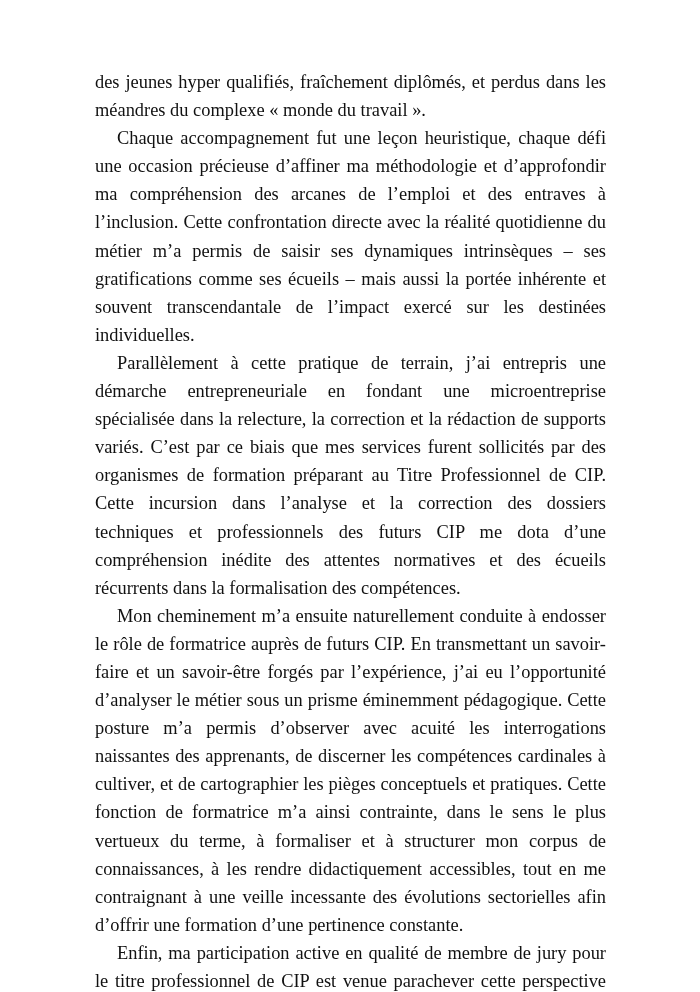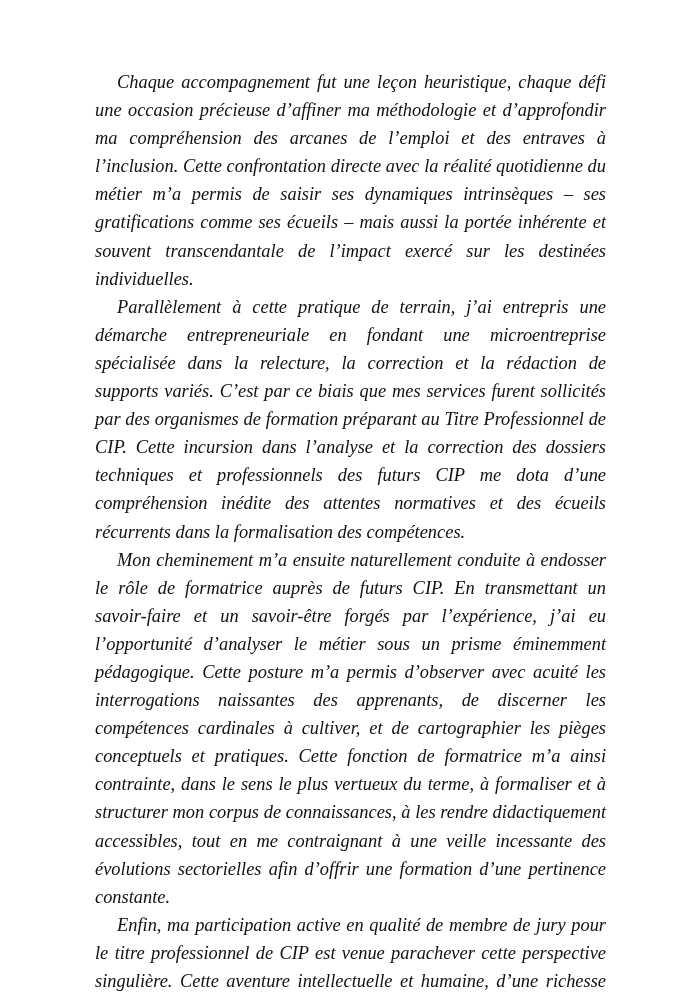--- a/index.html
+++ b/index.html
@@ -24,24 +24,24 @@
       color: #111111;
       text-align: justify;
       hyphens: none;
     }
     .page p {
       margin: 0;
       padding: 0;
     }
     .page p.indent {
       text-indent: 22px;
-      font-style: italic;
     }
   </style>
 </head>
 <body>
 
 <div class="page">
+  <p>des jeunes hyper qualifiés, fraîchement diplômés, et perdus dans les méandres du complexe « monde du travail ».</p>
   <p class="indent">Chaque accompagnement fut une leçon heuristique, chaque défi une occasion précieuse d’affiner ma méthodologie et d’approfondir ma compréhension des arcanes de l’emploi et des entraves à l’inclusion. Cette confrontation directe avec la réalité quotidienne du métier m’a permis de saisir ses dynamiques intrinsèques – ses gratifications comme ses écueils – mais aussi la portée inhérente et souvent transcendantale de l’impact exercé sur les destinées individuelles.</p>
   <p class="indent">Parallèlement à cette pratique de terrain, j’ai entrepris une démarche entrepreneuriale en fondant une microentreprise spécialisée dans la relecture, la correction et la rédaction de supports variés. C’est par ce biais que mes services furent sollicités par des organismes de formation préparant au Titre Professionnel de CIP. Cette incursion dans l’analyse et la correction des dossiers techniques et professionnels des futurs CIP me dota d’une compréhension inédite des attentes normatives et des écueils récurrents dans la formalisation des compétences.</p>
   <p class="indent">Mon cheminement m’a ensuite naturellement conduite à endosser le rôle de formatrice auprès de futurs CIP. En transmettant un savoir-faire et un savoir-être forgés par l’expérience, j’ai eu l’opportunité d’analyser le métier sous un prisme éminemment pédagogique. Cette posture m’a permis d’observer avec acuité les interrogations naissantes des apprenants, de discerner les compétences cardinales à cultiver, et de cartographier les pièges conceptuels et pratiques. Cette fonction de formatrice m’a ainsi contrainte, dans le sens le plus vertueux du terme, à formaliser et à structurer mon corpus de connaissances, à les rendre didactiquement accessibles, tout en me contraignant à une veille incessante des évolutions sectorielles afin d’offrir une formation d’une pertinence constante.</p>
   <p class="indent">Enfin, ma participation active en qualité de membre de jury pour le titre professionnel de CIP est venue parachever cette perspective singulière. Cette aventure intellectuelle et humaine, d’une richesse inestimable, m’a permis d’appréhender avec une précision accrue les</p>
 </div>
 
 </body></html>

